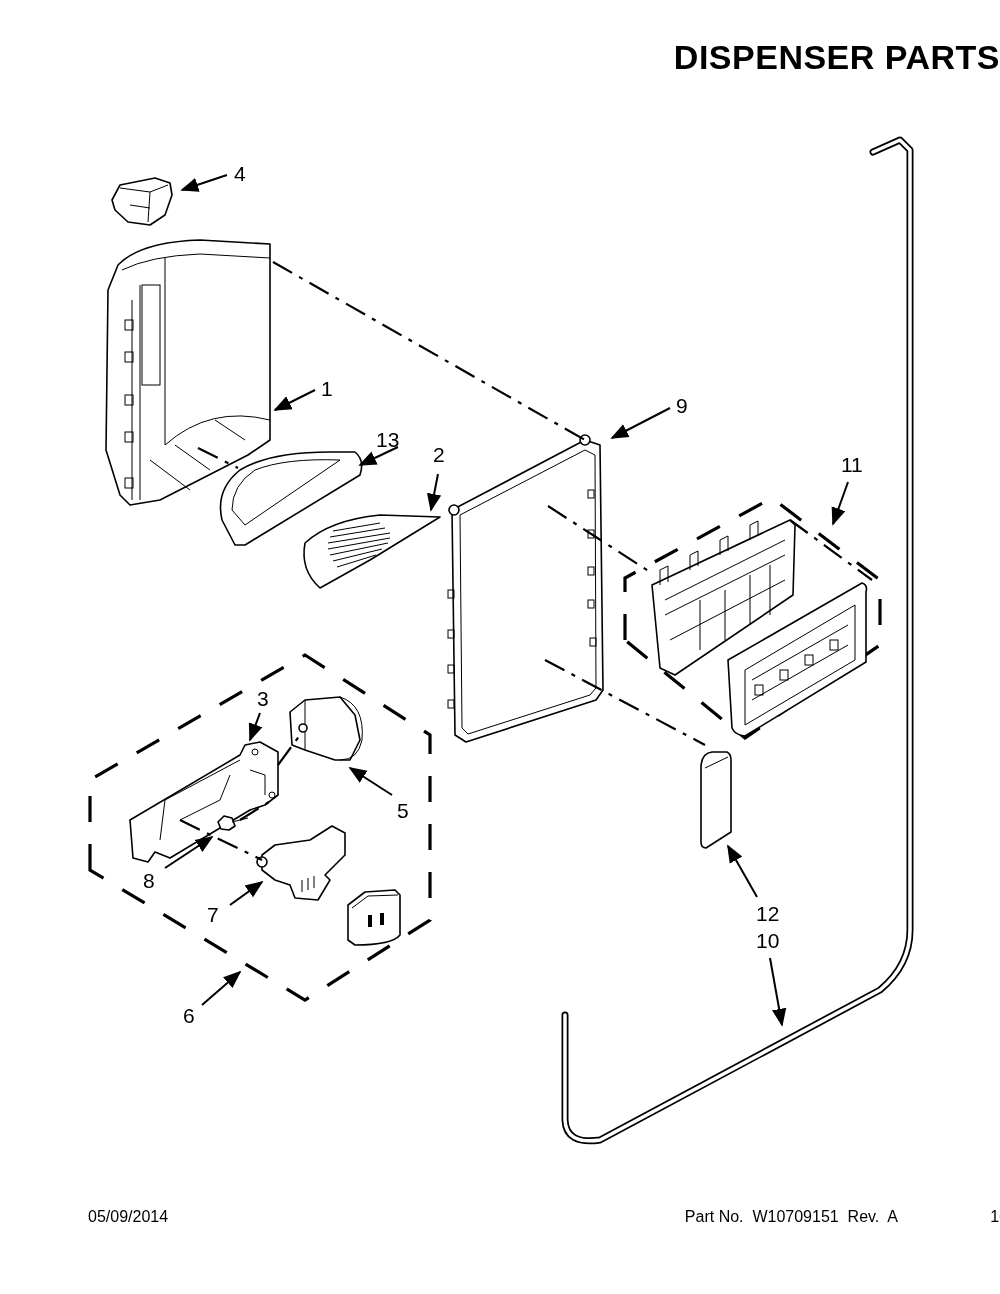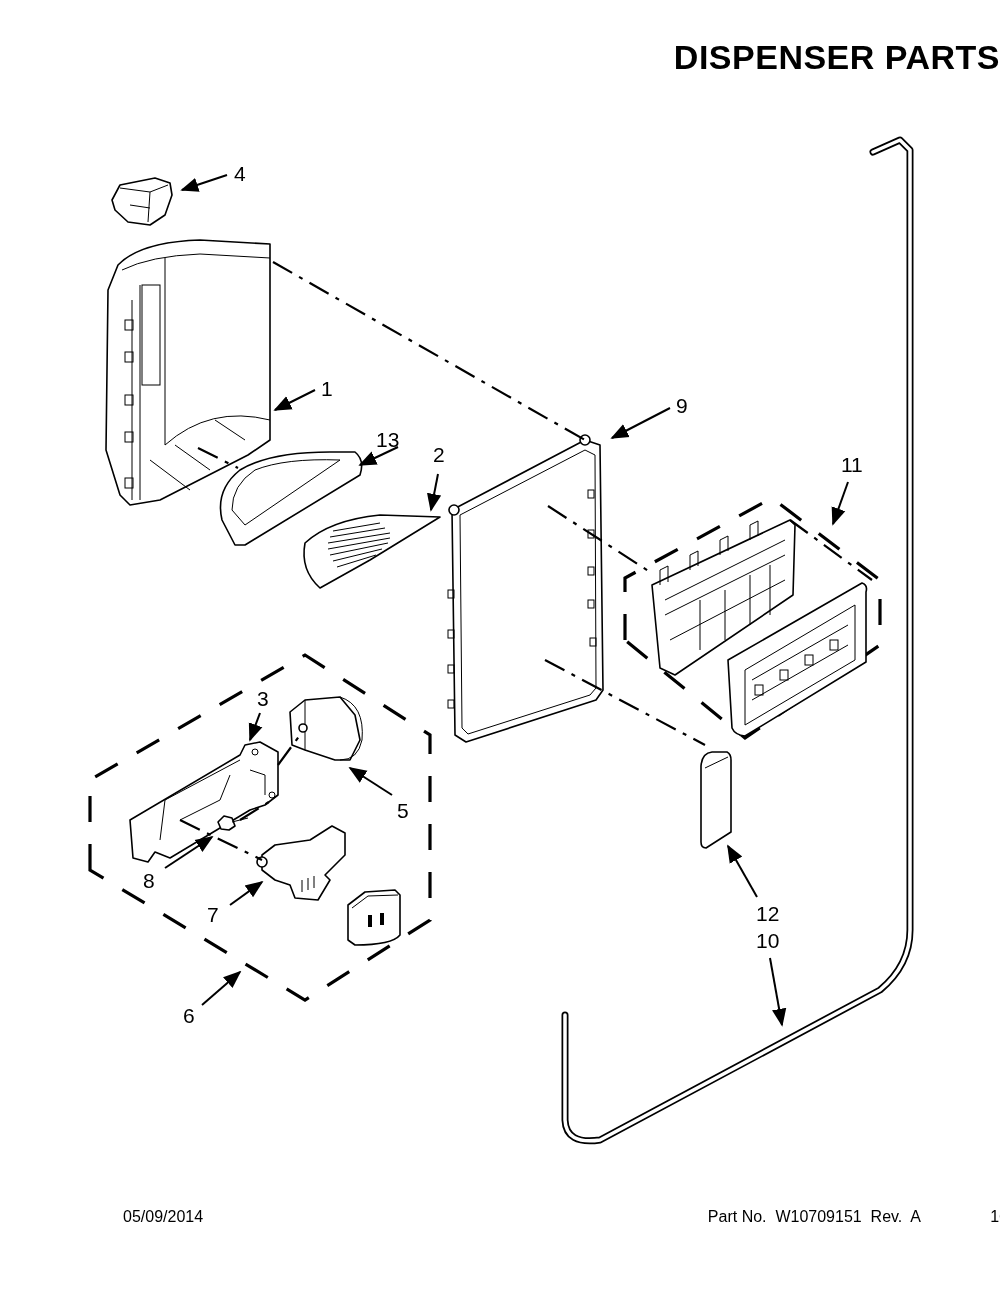--- a/index.html
+++ b/index.html
@@ -1,21 +1,21 @@
 <!DOCTYPE html>
 <html><head>
 <meta charset="utf-8">
 <style>
   html, body { margin: 0; padding: 0; background: #ffffff; }
   body { width: 1000px; height: 1294px; position: relative; overflow: hidden; font-family: "Liberation Sans", sans-serif; color: #000; }
   .title { position: absolute; left: 0; width: 1000px; top: 38px; text-align: right; font-size: 34px; font-weight: bold; letter-spacing: 0.5px; font-family: "Liberation Sans", sans-serif; }
   .footer { position: absolute; top: 1208px; font-size: 16px; font-family: "Liberation Sans", sans-serif; }
-  .footer.left { left: 88px; margin-left: 35px; }
+  .footer.left { left: 88px; }
   .footer.center { left: 8px; width: 1000px; text-align: right; }
-  .footer.right { right: 79px; margin-left: 15px; }
+  .footer.right { right: 102px; margin-left: 15px; }
   svg.diagram { position: absolute; left: 0; top: 0; width: 1000px; height: 1294px; }
   svg text { font-family: "Liberation Sans", sans-serif; font-size: 21px; fill: #000; }
   .part { fill: #ffffff; stroke: #000; stroke-width: 1.6; stroke-linejoin: round; }
   .thin { fill: none; stroke: #000; stroke-width: 1; }
   .dash-box { fill: none; stroke: #000; stroke-width: 3.2; stroke-dasharray: 26 22; }
   .dashdot { fill: none; stroke: #000; stroke-width: 2.2; stroke-dasharray: 22 8 4 8; }
   .leader { stroke: #000; stroke-width: 2; fill: none; }
   .tube { fill: none; stroke: #000; stroke-width: 7; stroke-linecap: round; stroke-linejoin: round; }
   .tube-inner { fill: none; stroke: #fff; stroke-width: 3.5; stroke-linecap: round; stroke-linejoin: round; }
 </style>

